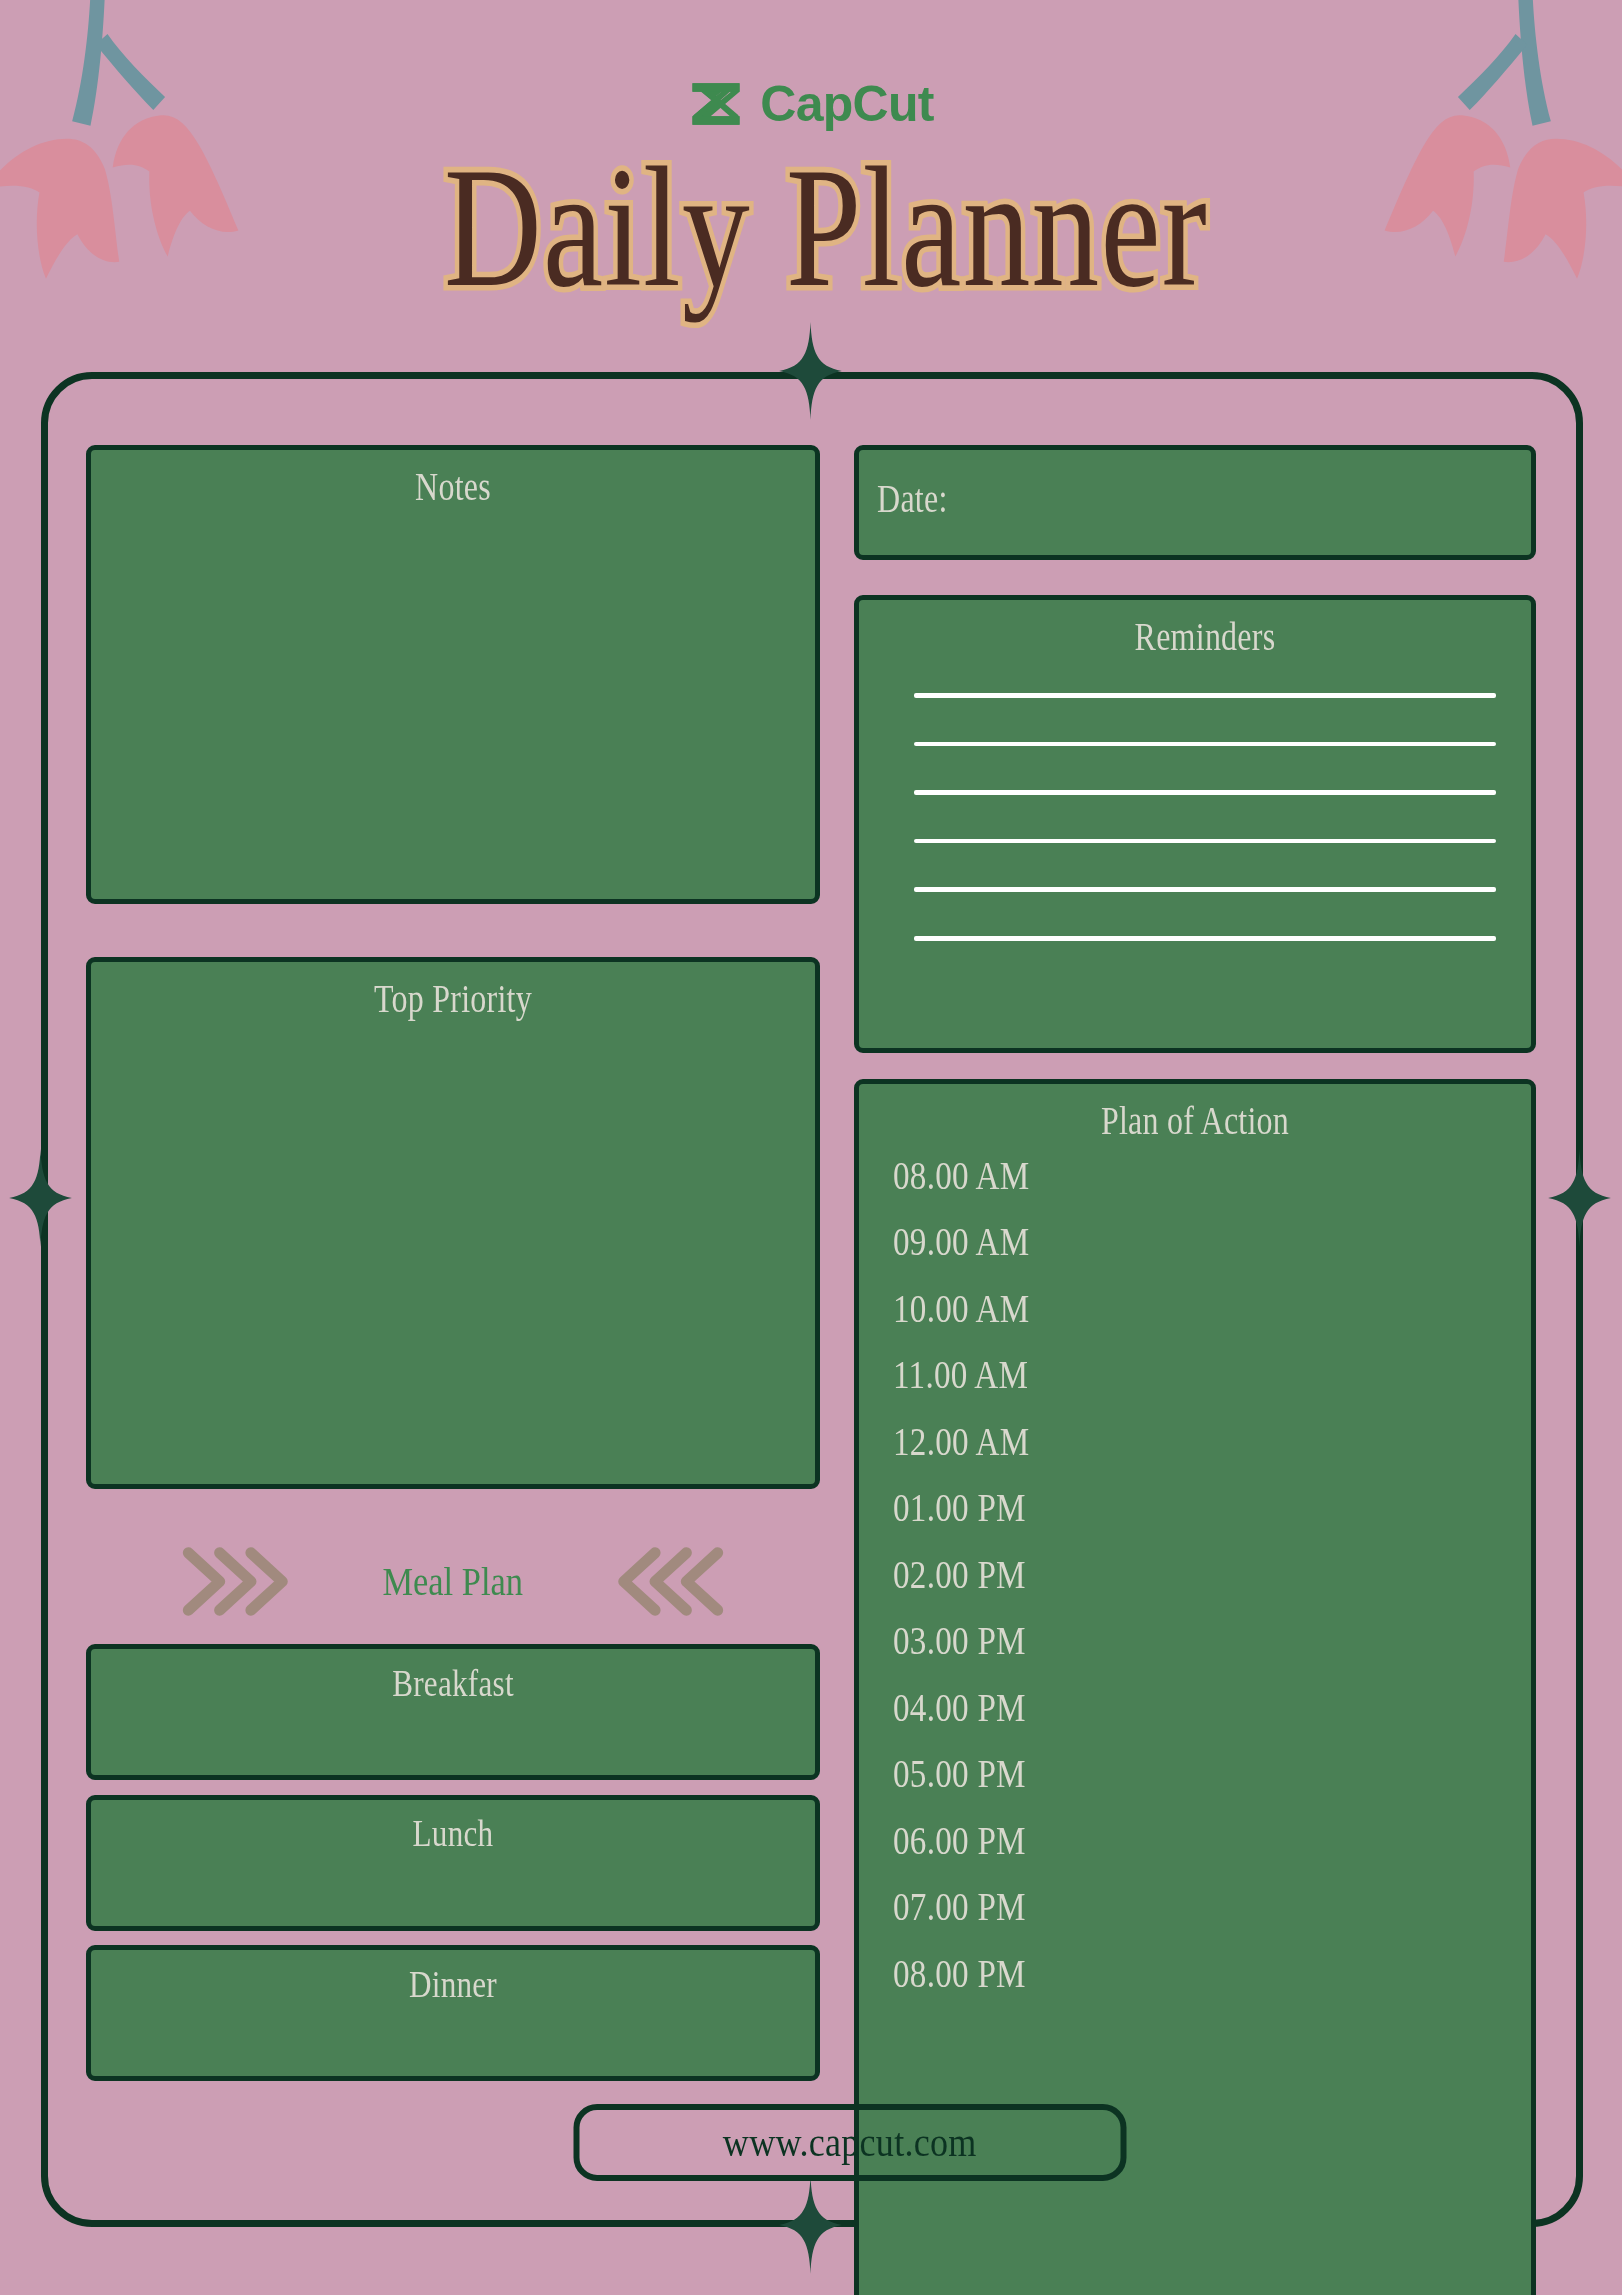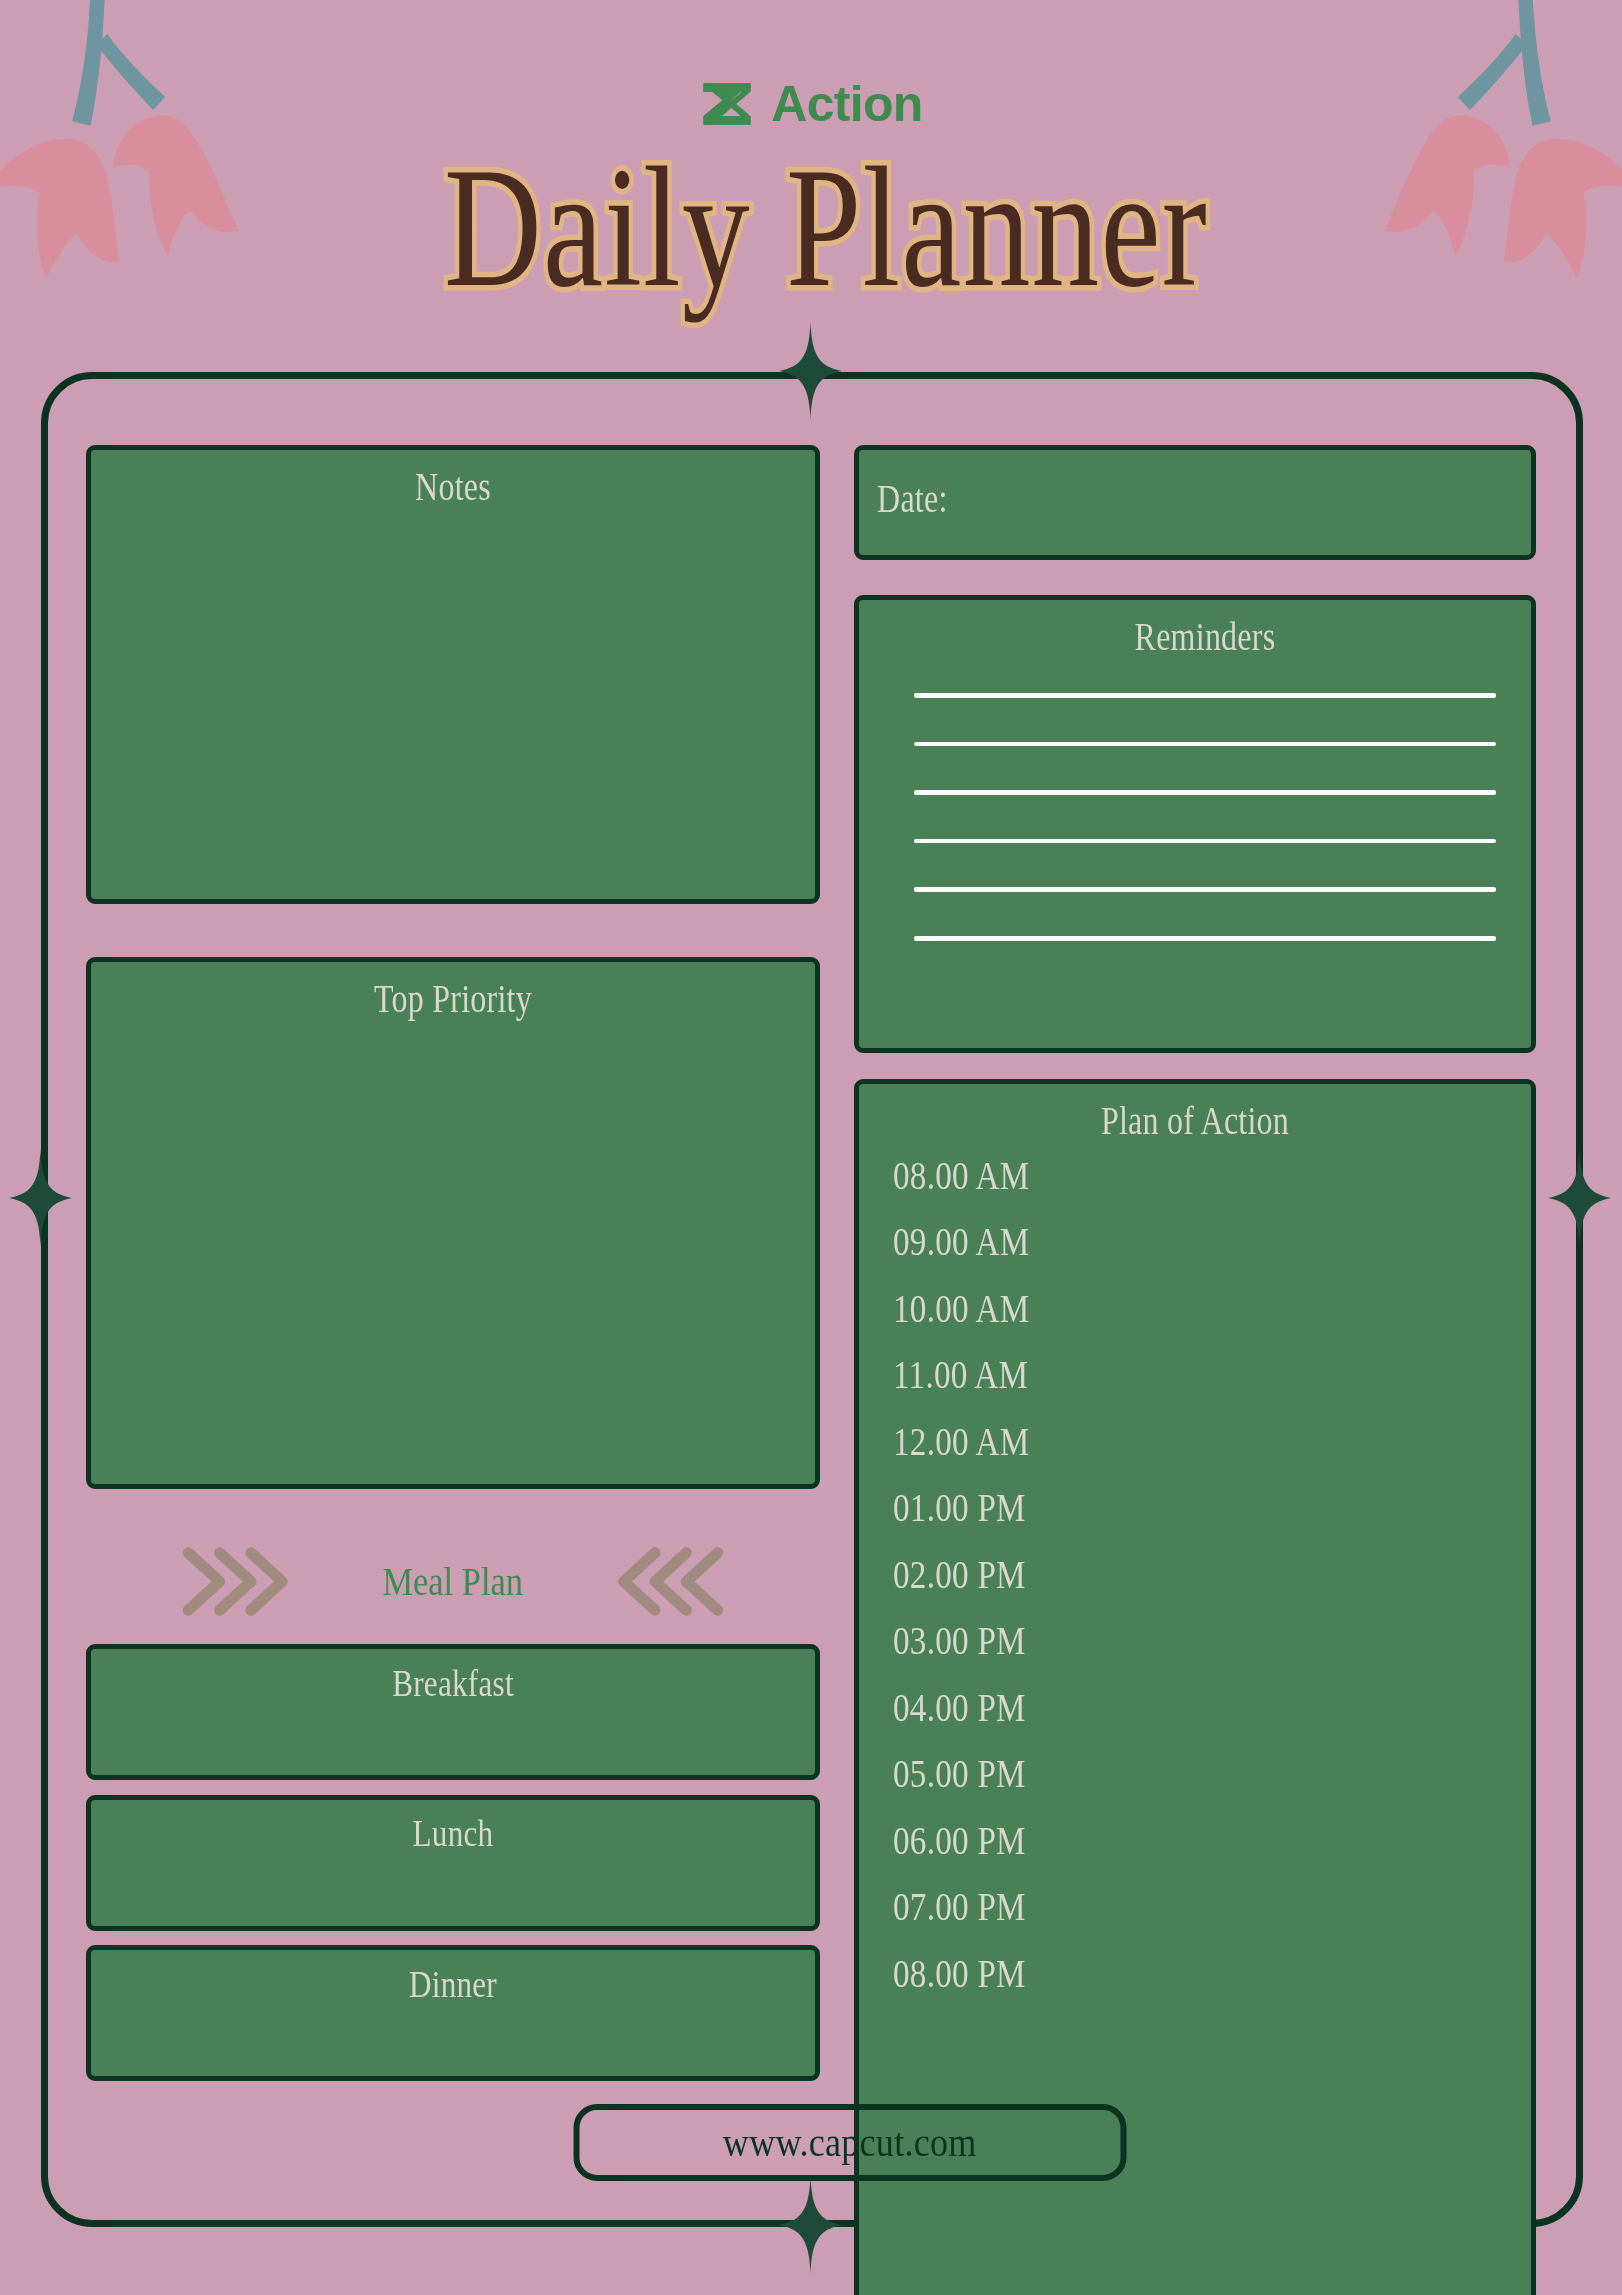--- a/index.html
+++ b/index.html
@@ -222,21 +222,21 @@
   </svg>
 
   <div class="brand">
     <svg class="brand-logo" viewBox="0 0 100 86">
       <path d="M6 4 L6 20 L60 20 L6 66 L6 82 L94 82 L94 66 L40 66 L94 20 L94 4 Z M22 20 L78 20 L50 43 Z" fill="#3e8a4f"></path>
       <path d="M6 4 L6 20 L94 20 L94 4 Z" fill="#3e8a4f"></path>
       <path d="M6 66 L6 82 L94 82 L94 66 Z" fill="#3e8a4f"></path>
       <path d="M8 6 L92 80 L92 64 L24 6 Z" fill="#3e8a4f"></path>
       <path d="M92 6 L8 80 L8 64 L76 6 Z" fill="#3e8a4f"></path>
     </svg>
-    <span class="brand-name">Action</span>
+    <span class="brand-name">CapCut</span>
   </div>
 
   <div class="title-wrap">
     <span class="title">Daily Planner</span>
   </div>
 
   <div class="frame"></div>
 
   <svg class="sparkle sp-top" viewBox="0 0 96 150">
     <path d="M48 0 C50 46 58 68 96 75 C58 82 50 104 48 150 C46 104 38 82 0 75 C38 68 46 46 48 0 Z" fill="#1e4a3a"></path>

